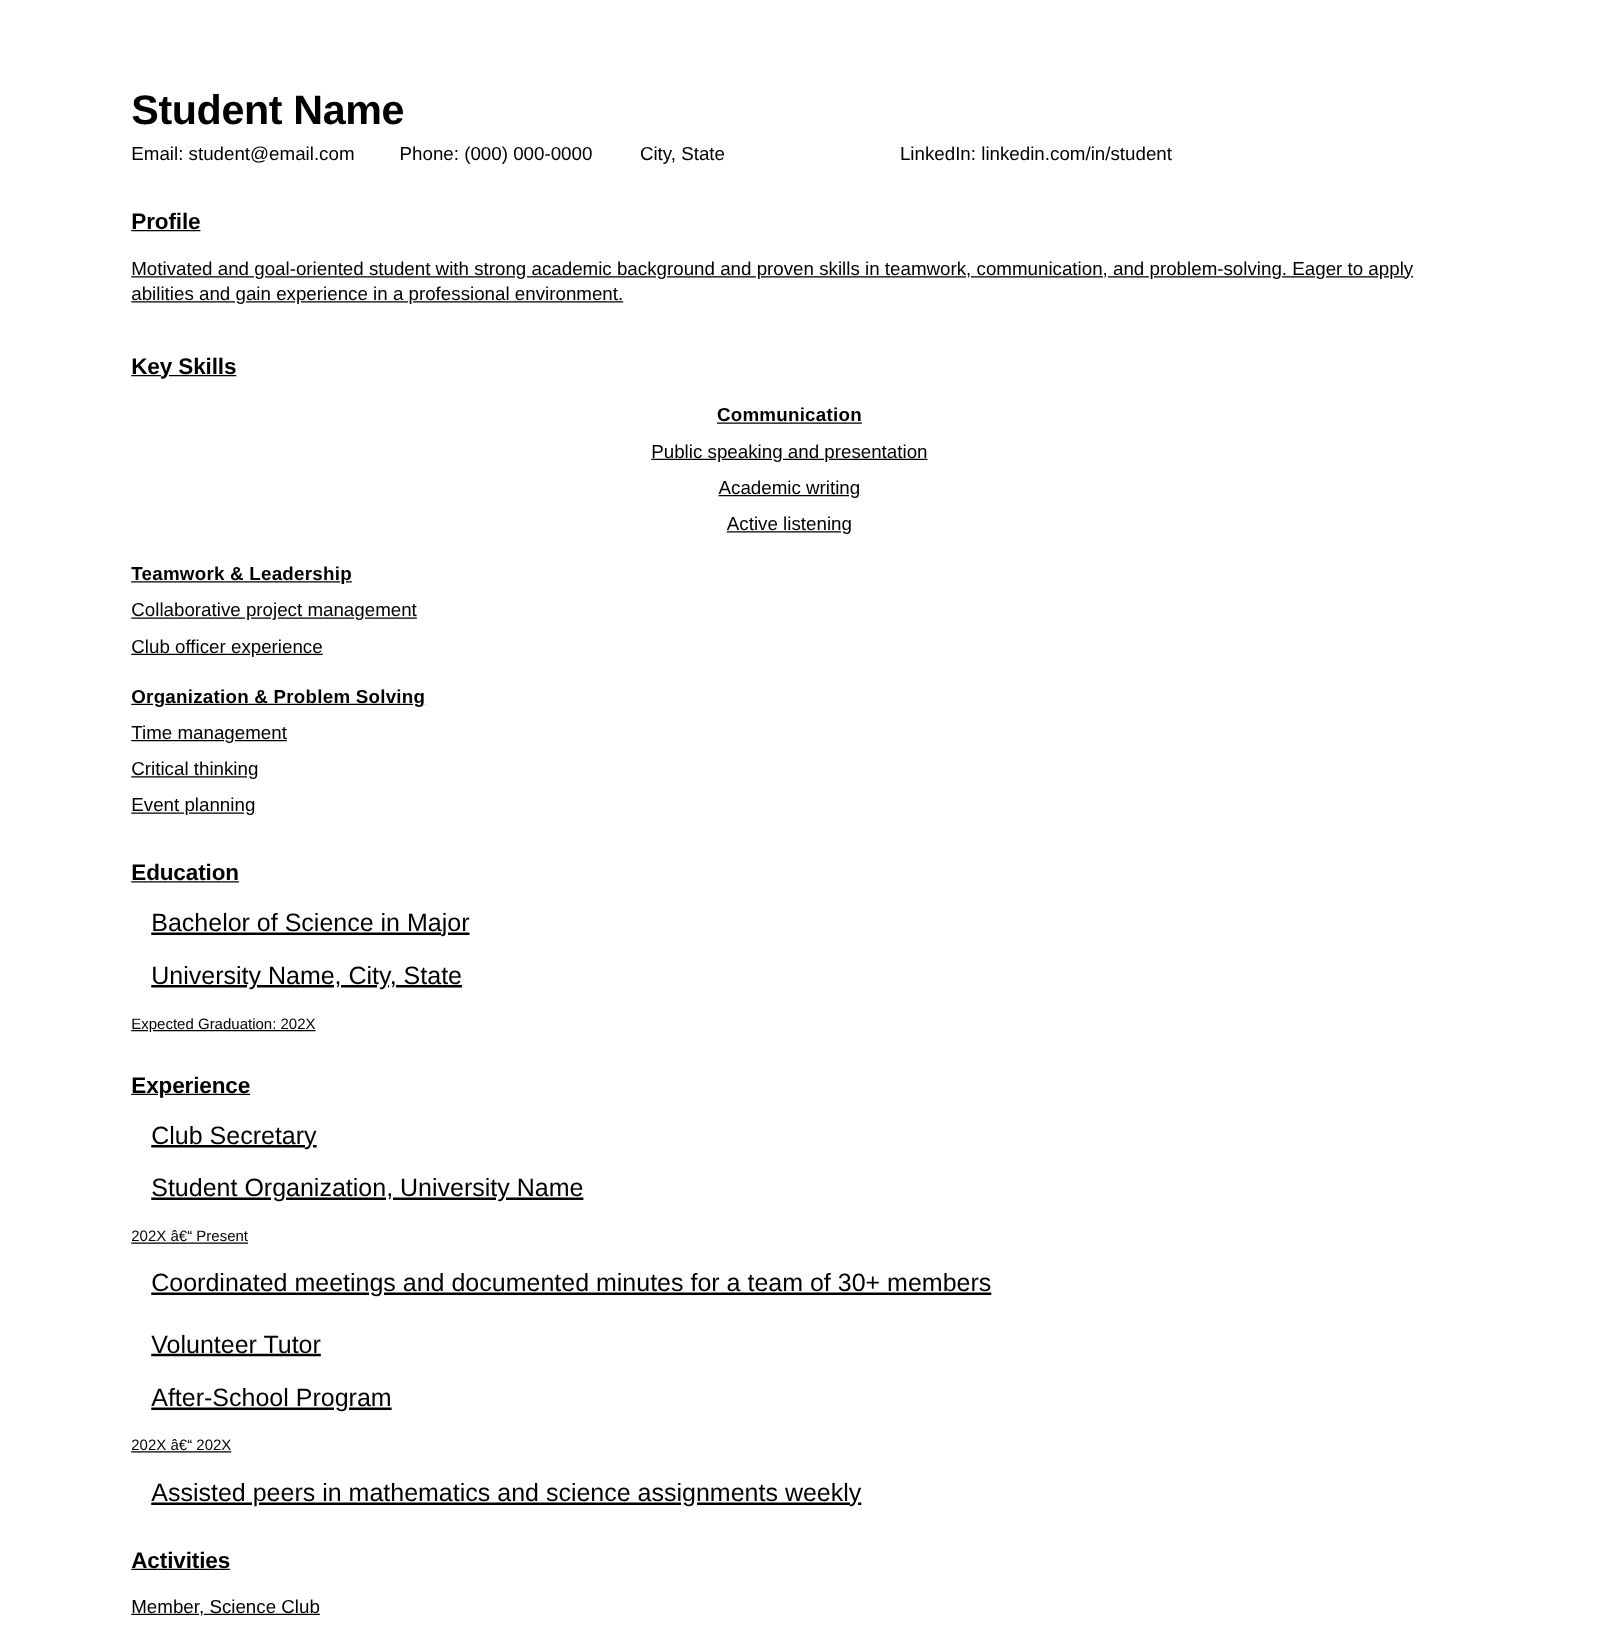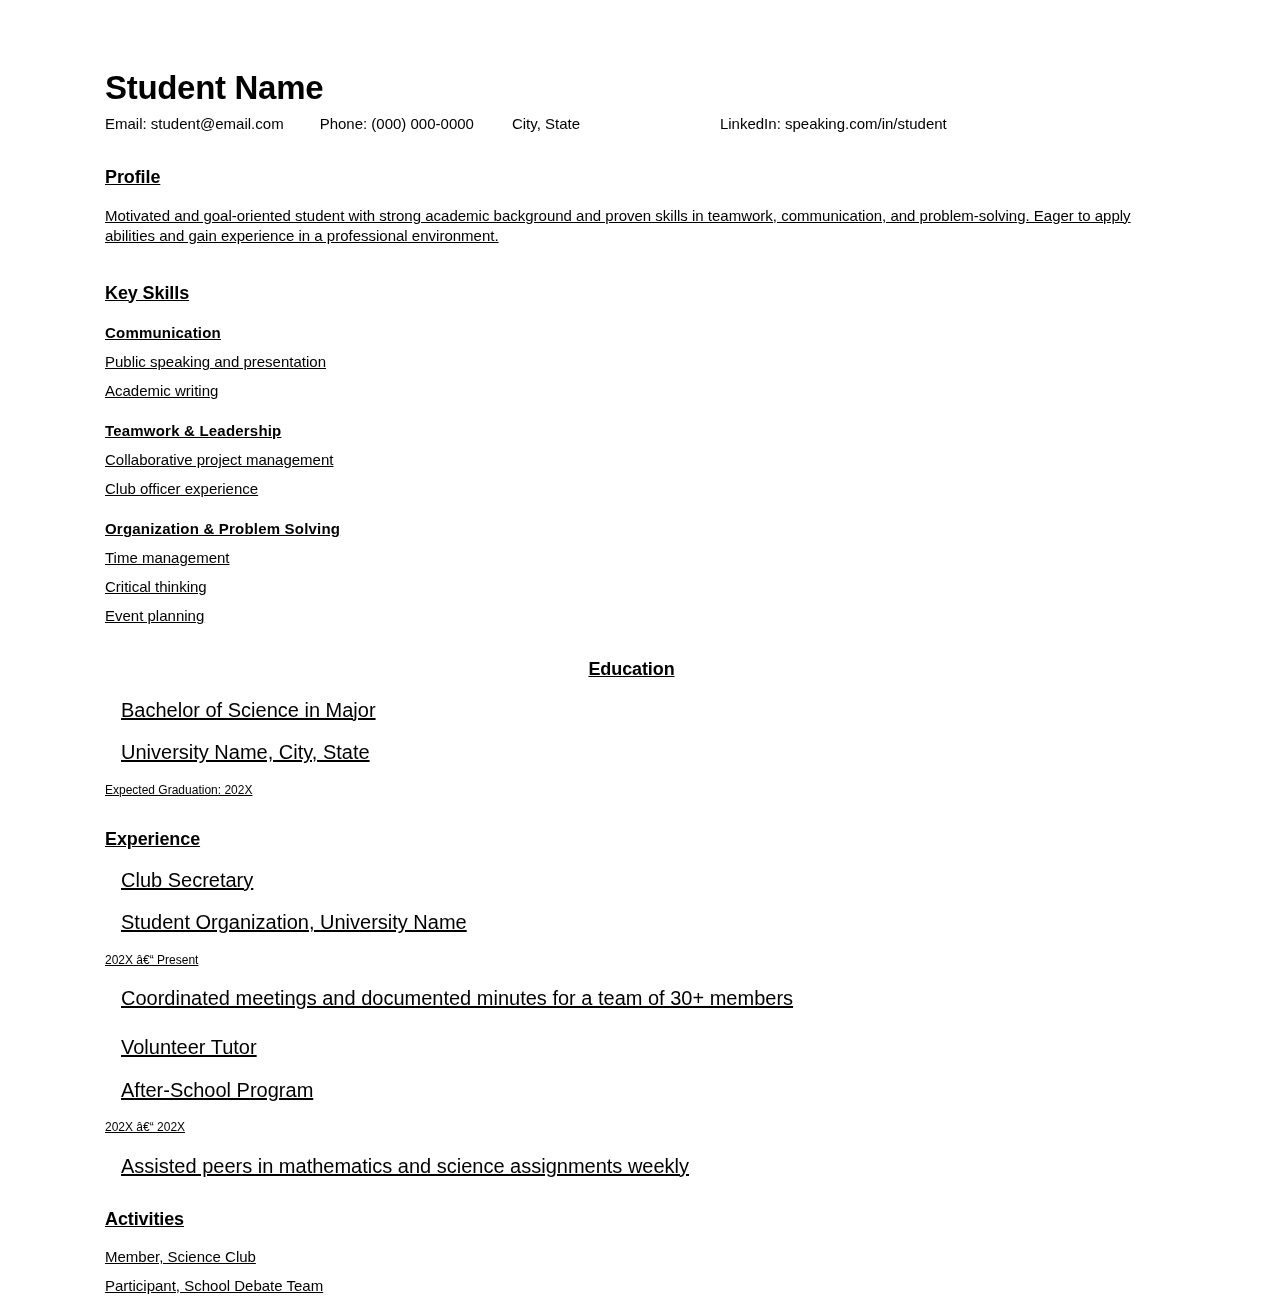--- a/index.html
+++ b/index.html
@@ -53,35 +53,35 @@
   }
   .section-heading {
     font-size: 18px;
     font-weight: bold;
     letter-spacing: -0.1px;
     line-height: 1.2;
     margin: 0;
   }
   .sec-profile    { margin-top: 33px; }
   .sec-keyskills  { margin-top: 37px; }
-  .sec-education  { margin-top: 34px; text-align: center; }
+  .sec-education  { margin-top: 34px; }
   .sec-experience { margin-top: 30px; }
   .sec-activities { margin-top: 30px; }
 
   
   .body-text {
     font-size: 15px;
     line-height: 1.33;
     margin: 17px 0 0 0;
   }
 
   
   .skill-group { margin: 0; }
   .skill-group + .skill-group { margin-top: 22px; }
-  .skills-block > .skill-group:first-child { margin-top: 20px; }
+  .skills-block > .skill-group:first-child { margin-top: 20px; text-align: center; }
   .skill-group-title {
     font-size: 15px;
     font-weight: bold;
     letter-spacing: 0.2px;
     line-height: 1.2;
     margin: 0;
   }
   .skill-item {
     font-size: 15px;
     line-height: 1.2;
@@ -113,38 +113,39 @@
 </style>
 </head>
 <body>
 
 <div class="page">
   <div class="doc">
 
     <div>
       <h1 class="name">Student Name</h1>
       <div class="contact-line">
-        <span class="contact-item email">Email: student@email.com</span><span class="contact-item phone">Phone: (000) 000-0000</span><span class="contact-item location">City, State</span><span class="contact-item linkedin">LinkedIn: speaking.com/in/student</span>
+        <span class="contact-item email">Email: student@email.com</span><span class="contact-item phone">Phone: (000) 000-0000</span><span class="contact-item location">City, State</span><span class="contact-item linkedin">LinkedIn: linkedin.com/in/student</span>
       </div>
     </div>
 
     <div class="section">
       <h2 class="section-heading sec-profile">Profile</h2>
       <p class="body-text">Motivated and goal-oriented student with strong academic background and proven skills in teamwork, communication, and problem-solving. Eager to apply abilities and gain experience in a professional environment.</p>
     </div>
 
     <div class="section">
       <h2 class="section-heading sec-keyskills">Key Skills</h2>
 
       <div class="skills-block">
 
         <div class="skill-group">
           <h3 class="skill-group-title">Communication</h3>
           <p class="skill-item">Public speaking and presentation</p>
           <p class="skill-item">Academic writing</p>
+          <p class="skill-item">Active listening</p>
         </div>
 
         <div class="skill-group">
           <h3 class="skill-group-title">Teamwork &amp; Leadership</h3>
           <p class="skill-item">Collaborative project management</p>
           <p class="skill-item">Club officer experience</p>
         </div>
 
 
         <div class="skill-group">

